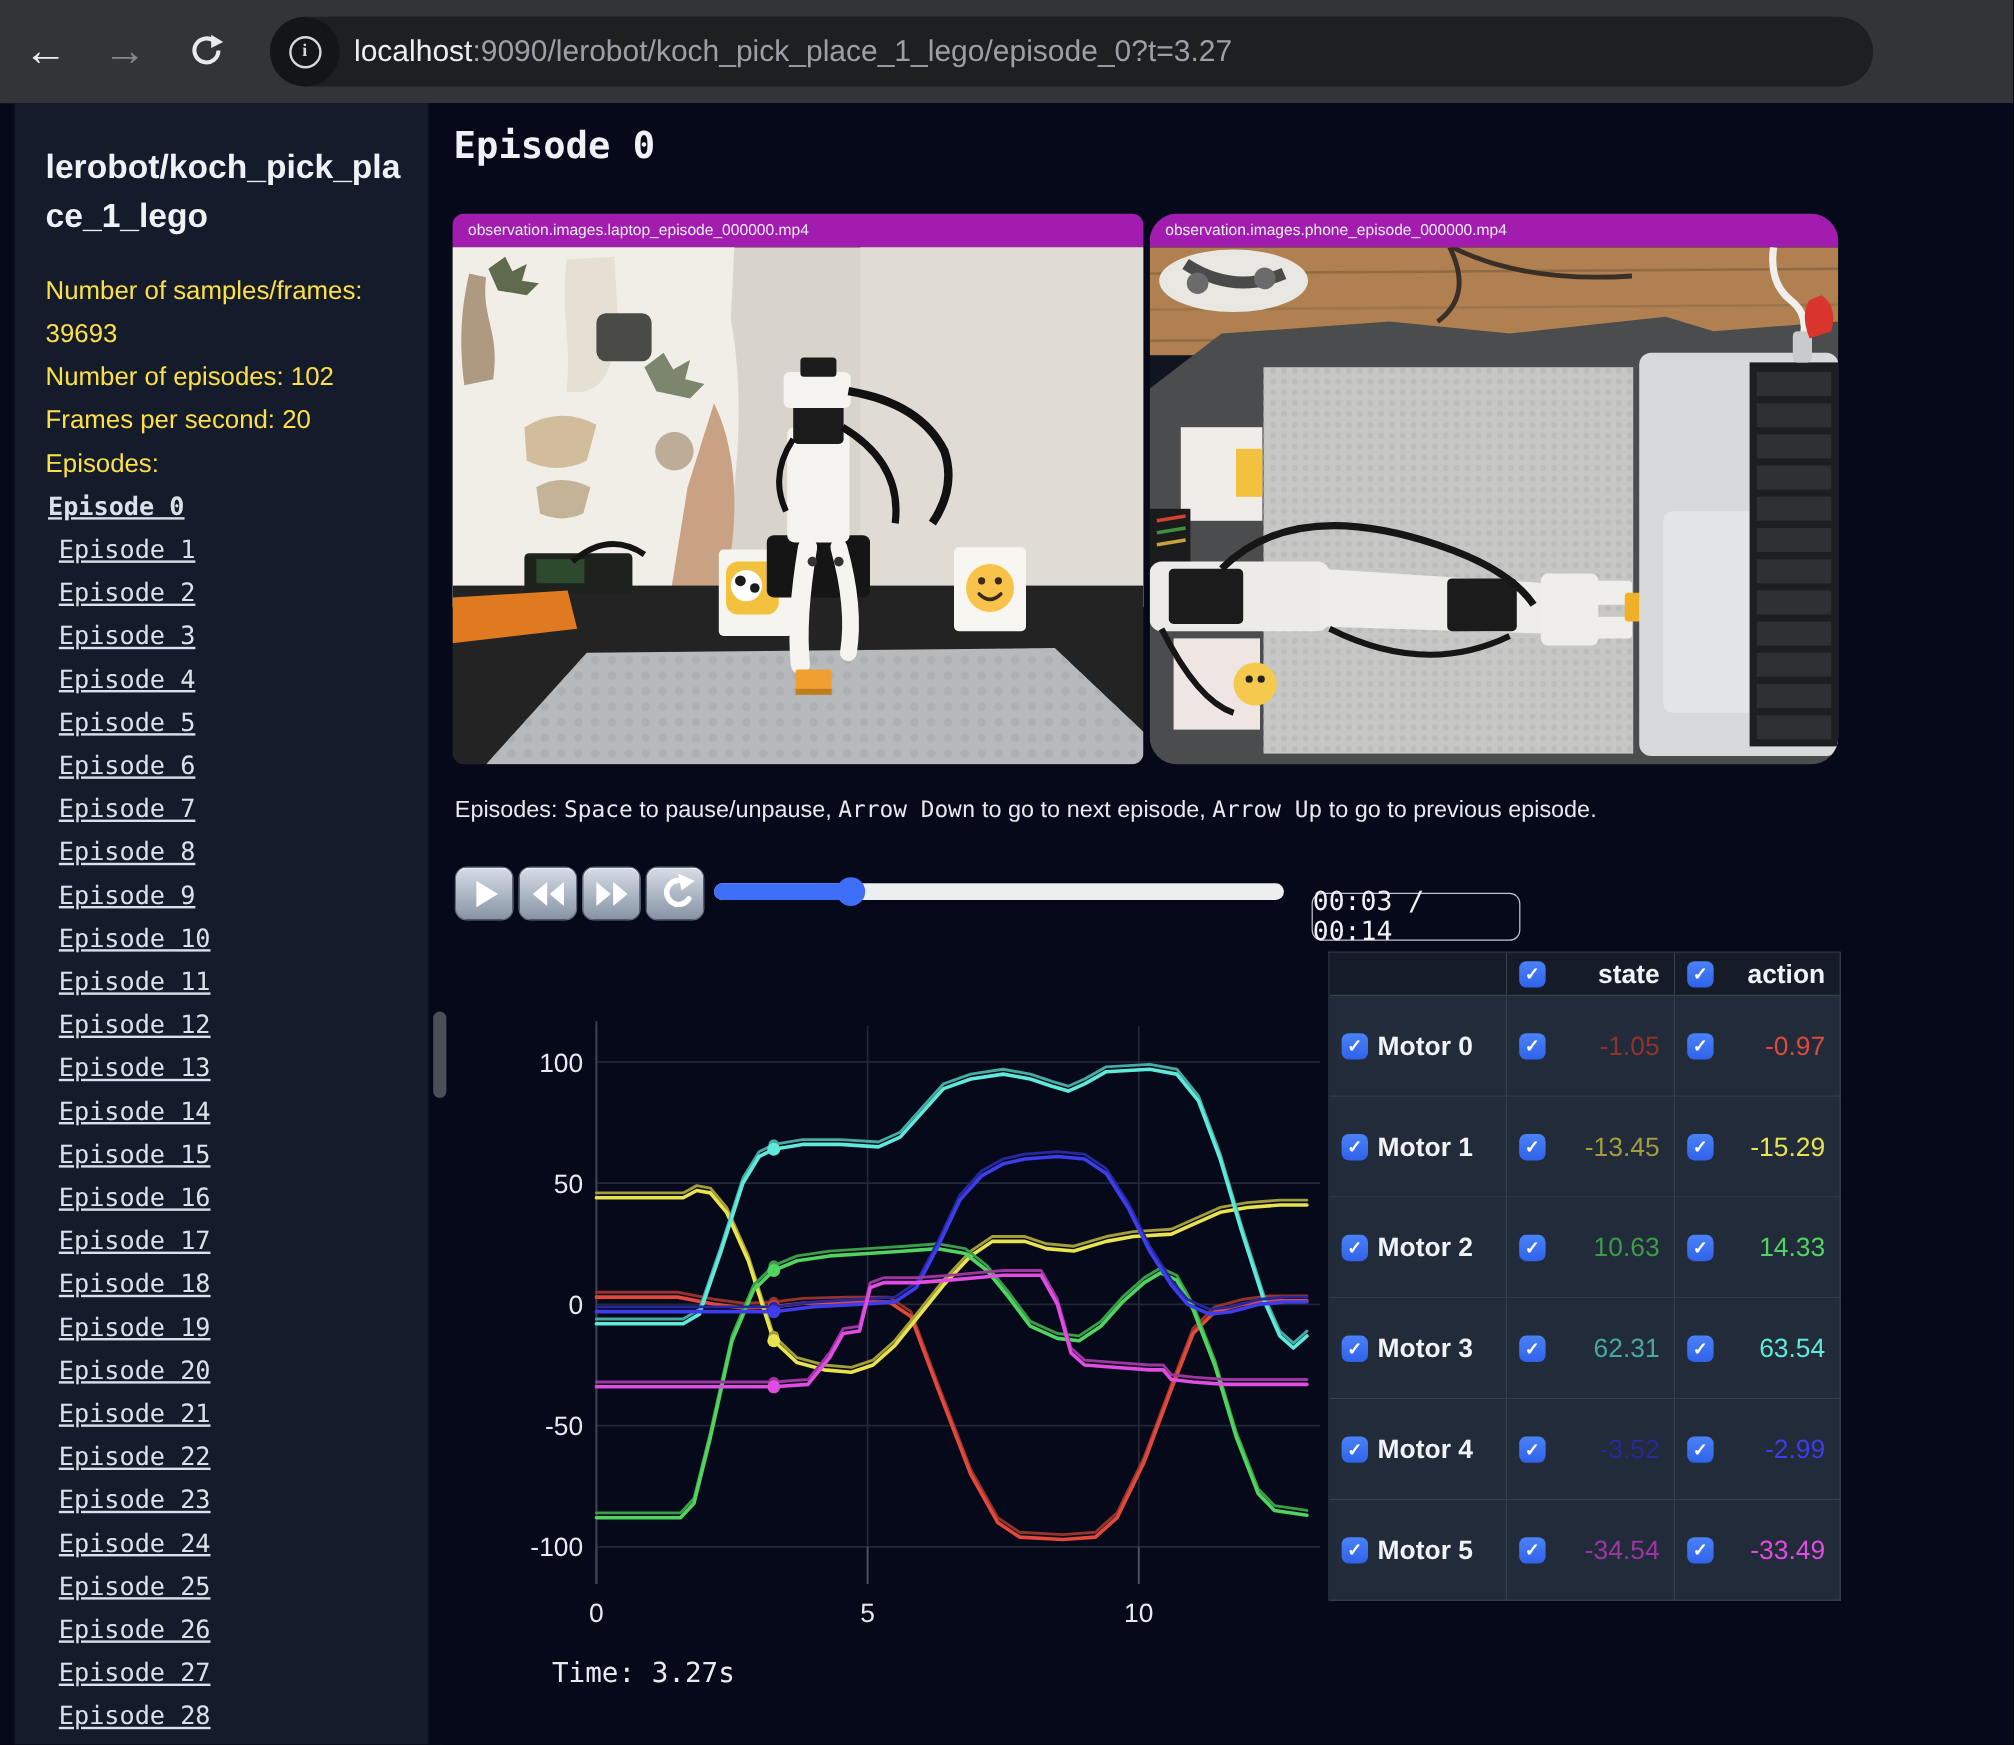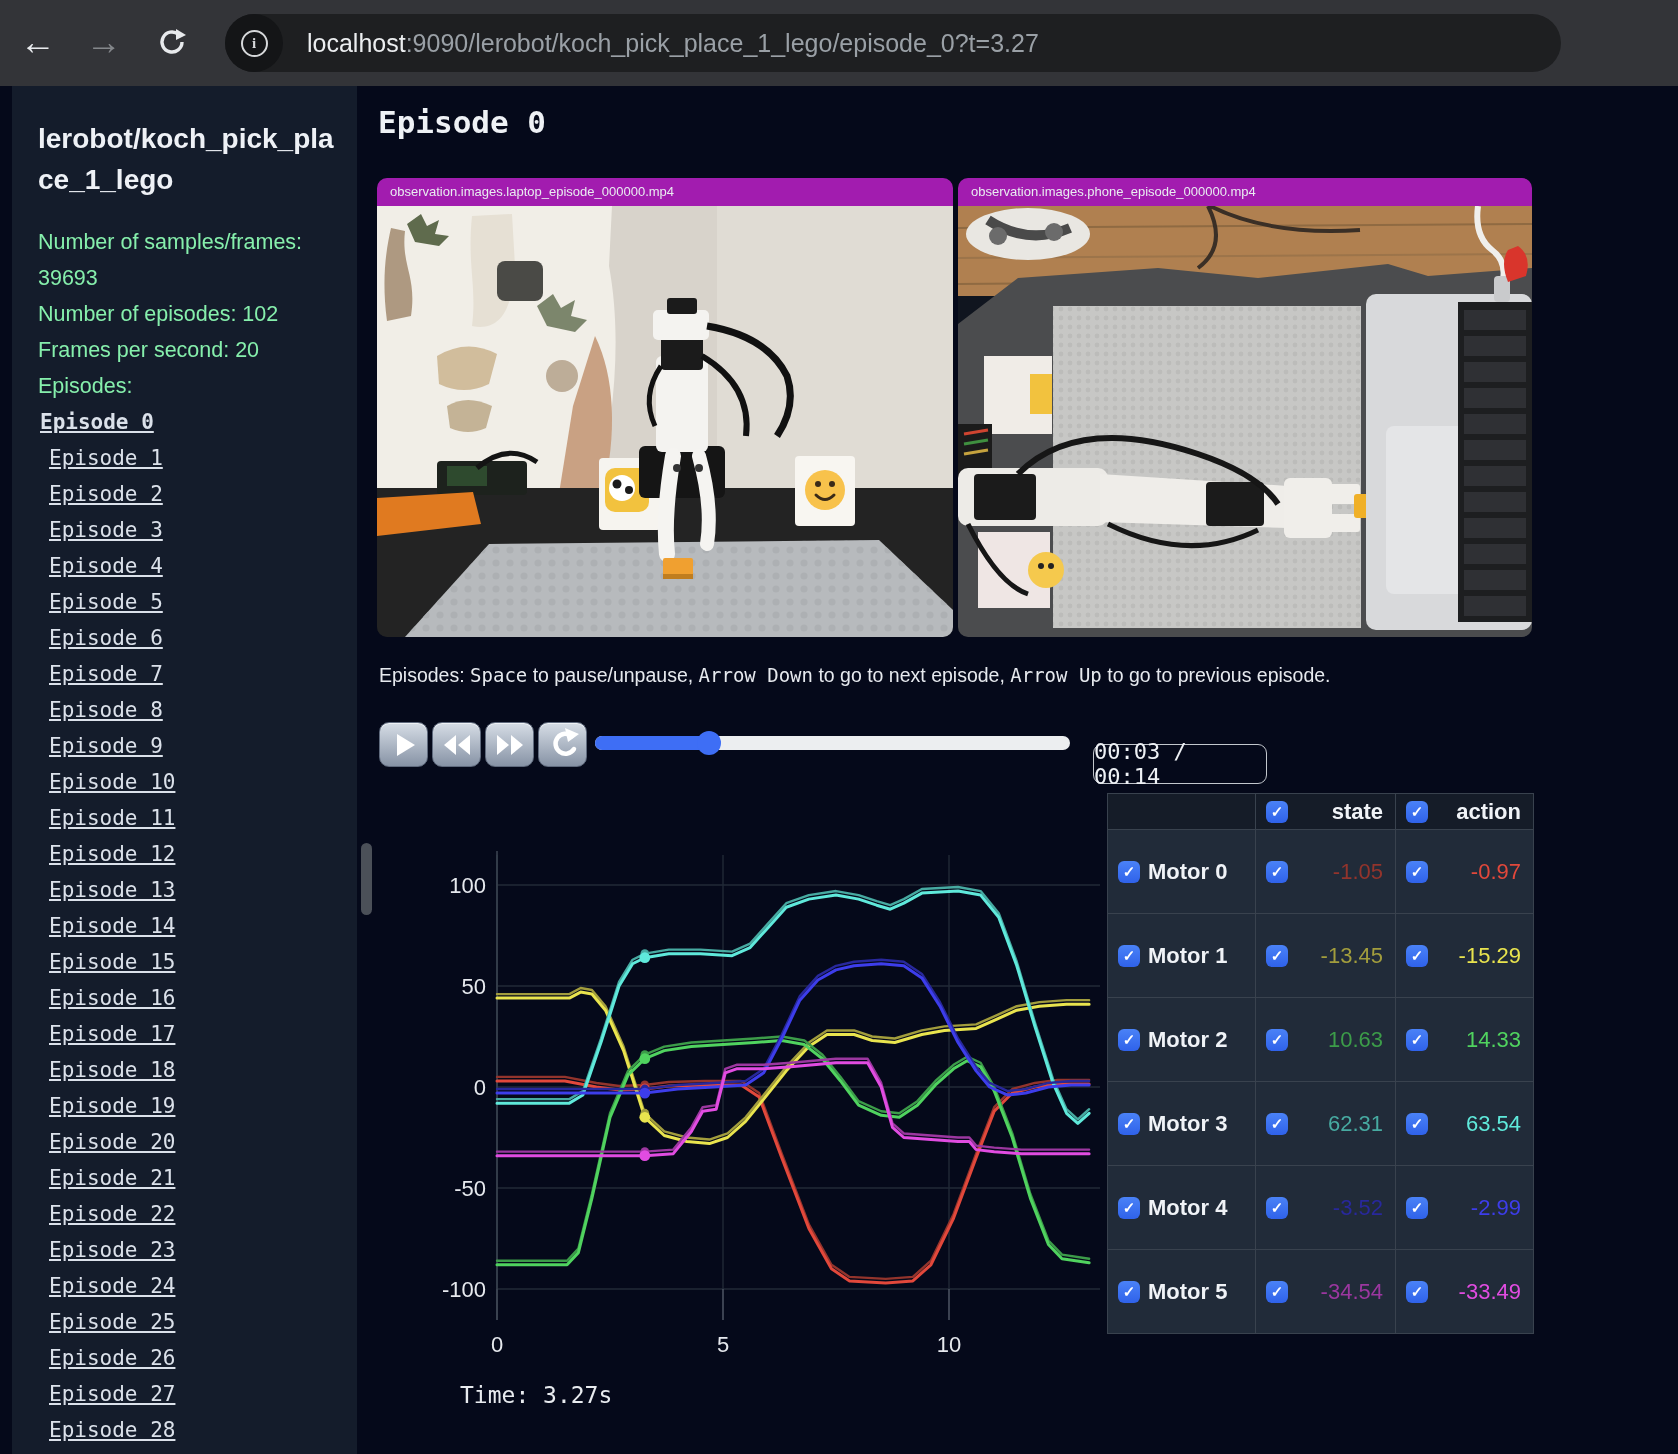--- a/index.html
+++ b/index.html
@@ -11,44 +11,44 @@
   .toolbar{position:absolute;left:0;top:0;width:1678px;height:86px;background:#333438;}
   .nav-ic{position:absolute;top:18px;width:48px;height:48px;display:flex;align-items:center;
           justify-content:center;font-size:36px;color:#e8eaed;cursor:pointer;}
   .url-pill{position:absolute;left:225px;top:14px;width:1336px;height:58px;background:#1e1f21;
             border-radius:29px;display:flex;align-items:center;}
   .info-wrap{width:58px;height:58px;border-radius:50%;background:#141517;display:flex;
              align-items:center;justify-content:center;flex:0 0 auto;}
   .info-circle{width:23px;height:23px;border:2.4px solid #d6d8da;border-radius:50%;
                color:#d6d8da;font-size:15px;font-weight:bold;display:flex;align-items:center;
                justify-content:center;font-family:"Liberation Serif",serif;}
-  .url-text{font-size:25px;margin-left:24px;white-space:nowrap;}
+  .url-text{font-size:25px;margin-left:12px;white-space:nowrap;}
   .url-text .host{color:#eceef0;}
   .url-text .rest{color:#9aa0a6;}
 
   
   .sidebar{position:absolute;left:12px;top:86px;width:357px;height:1368px;background:#141c2b;
            color:#dde3ec;overflow:hidden;}
   .sb-title{margin:32px 0 0 26px;width:296px;font-size:28px;font-weight:bold;color:#eef1f6;
             line-height:41px;word-break:break-all;}
-  .sb-info{margin:24px 0 0 26px;width:288px;font-size:21.5px;line-height:36px;color:#86efac;}
+  .sb-info{margin:24px 0 0 26px;width:288px;font-size:21.5px;line-height:36px;color:#fde047;}
   .sb-episodes{margin:0 0 0 37px;padding:0;list-style:none;}
   .sb-episodes a{display:block;font-family:"DejaVu Sans Mono",monospace;font-size:21px;
                  line-height:36px;color:#dbe1ea;text-decoration:underline;cursor:pointer;}
   .sb-episodes a.current{font-weight:bold;margin-left:-9px;}
 
   
   .main{position:absolute;left:357px;top:86px;width:1321px;height:1368px;background:#05091a;}
   .scroll-pill{position:absolute;left:4px;top:757px;width:11px;height:72px;border-radius:6px;
                background:#4b5058;}
   .page-title{position:absolute;left:21px;top:18px;font-size:31px;font-weight:bold;color:#eef1f5;}
 
   .video-card{position:absolute;top:92px;border-radius:10px;overflow:hidden;background:#10151f;}
   .vc-left{left:20px;width:576px;height:459px;}
-  .vc-right{left:601px;width:574px;height:459px;}
+  .vc-right{left:601px;width:574px;height:459px;border-radius:23px;}
   .vc-head{height:28px;background:#a21caf;color:#e9ecf1;font-size:13px;line-height:28px;
            padding-left:13px;white-space:nowrap;}
 
   .hotkeys{position:absolute;left:22px;top:578px;font-size:19.5px;color:#e6e9ee;}
   .hotkeys .k{font-family:"DejaVu Sans Mono",monospace;font-size:19px;}
 
   .ctl-btn{position:absolute;top:636px;width:47px;height:43px;border-radius:10px;
            background:linear-gradient(#d6dde6,#8793a5);border:1px solid #5f6a7d;
            display:flex;align-items:center;justify-content:center;cursor:pointer;
            box-shadow:inset 0 1px 0 rgba(255,255,255,.6);}

